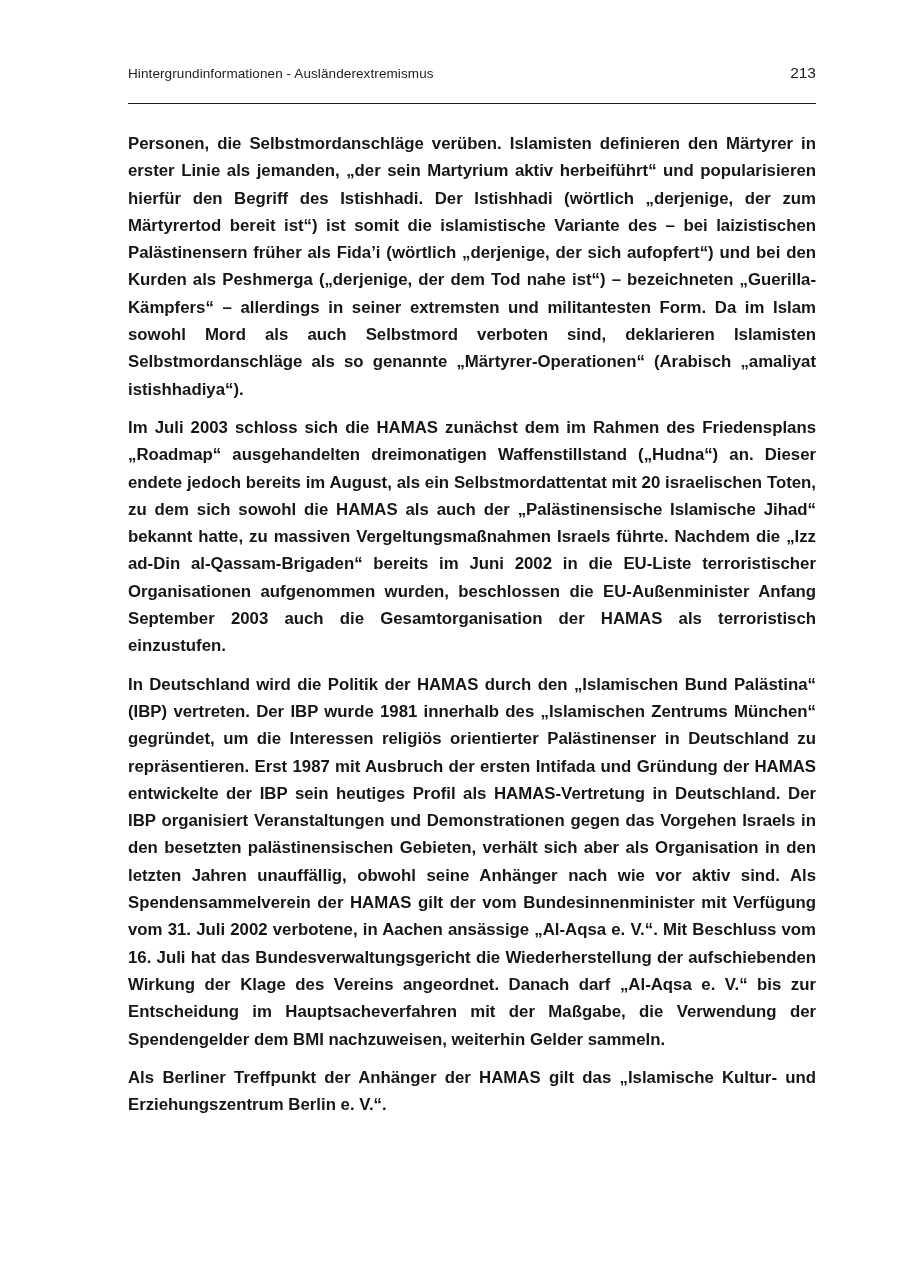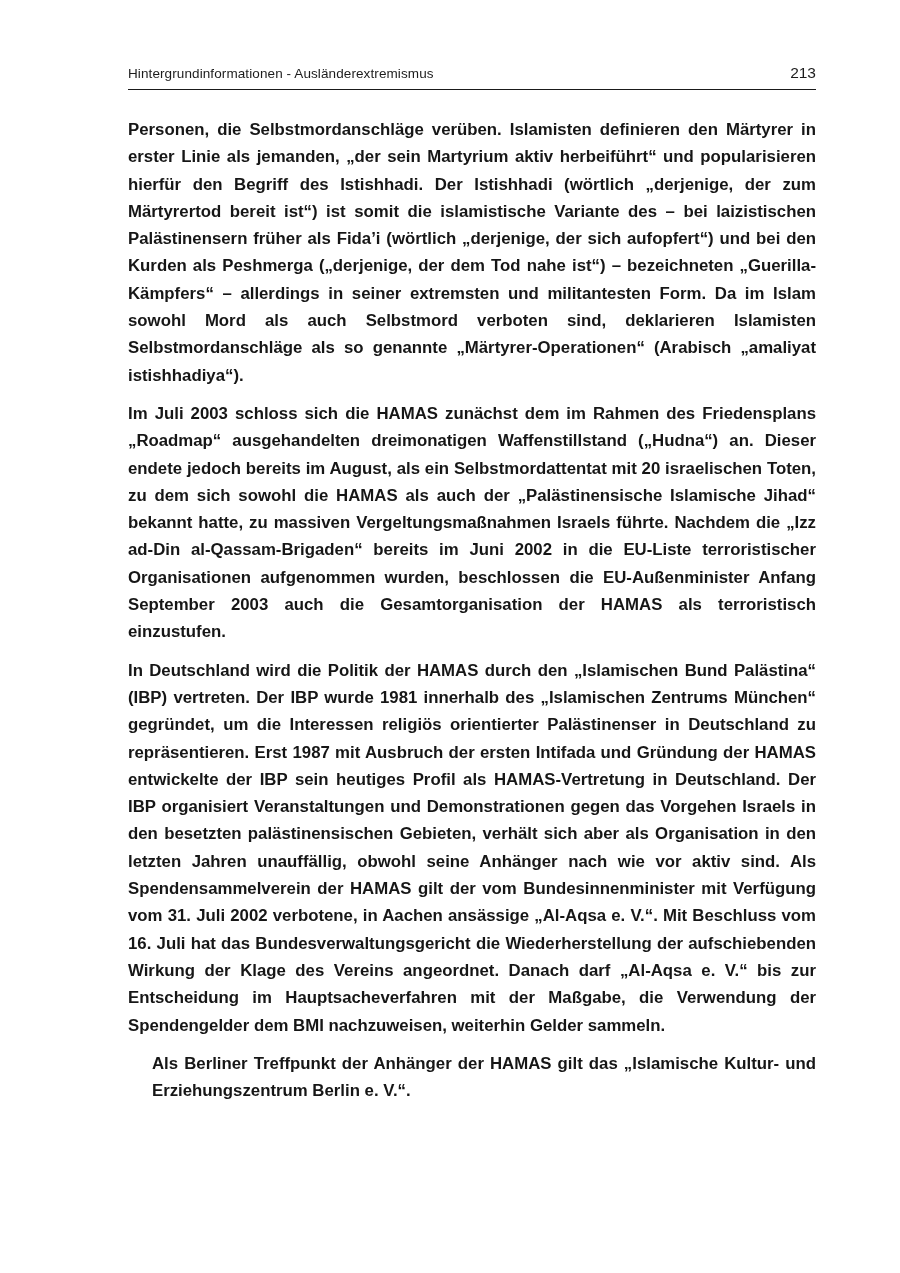--- a/index.html
+++ b/index.html
@@ -19,21 +19,21 @@
     width: 900px;
     height: 1273px;
     padding: 64px 84px 0 128px;
     background: #ffffff;
   }
   .page-header {
     display: flex;
     align-items: baseline;
     justify-content: space-between;
     border-bottom: 1.5px solid #1a1a1a;
-    padding-bottom: 7px;
+    padding-bottom: 21px;
     margin-bottom: 26px;
   }
   .header-title {
     font-size: 13.5px;
     letter-spacing: 0.1px;
     color: #1c1c1c;
   }
   .page-number {
     font-size: 15.5px;
     color: #1c1c1c;
@@ -41,21 +41,20 @@
   .content p {
     margin: 0 0 11px 0;
     font-size: 16.8px;
     line-height: 27.3px;
     text-align: justify;
     color: #161616;
     font-weight: bold;
   }
   .content p:last-child {
     margin-bottom: 0;
-    margin-left: 24px;
   }
 </style>
 </head>
 <body>
 
 <div class="page">
 
   <header class="page-header">
     <span class="header-title">Hintergrundinformationen - Ausländerextremismus</span>
     <span class="page-number">213</span>

